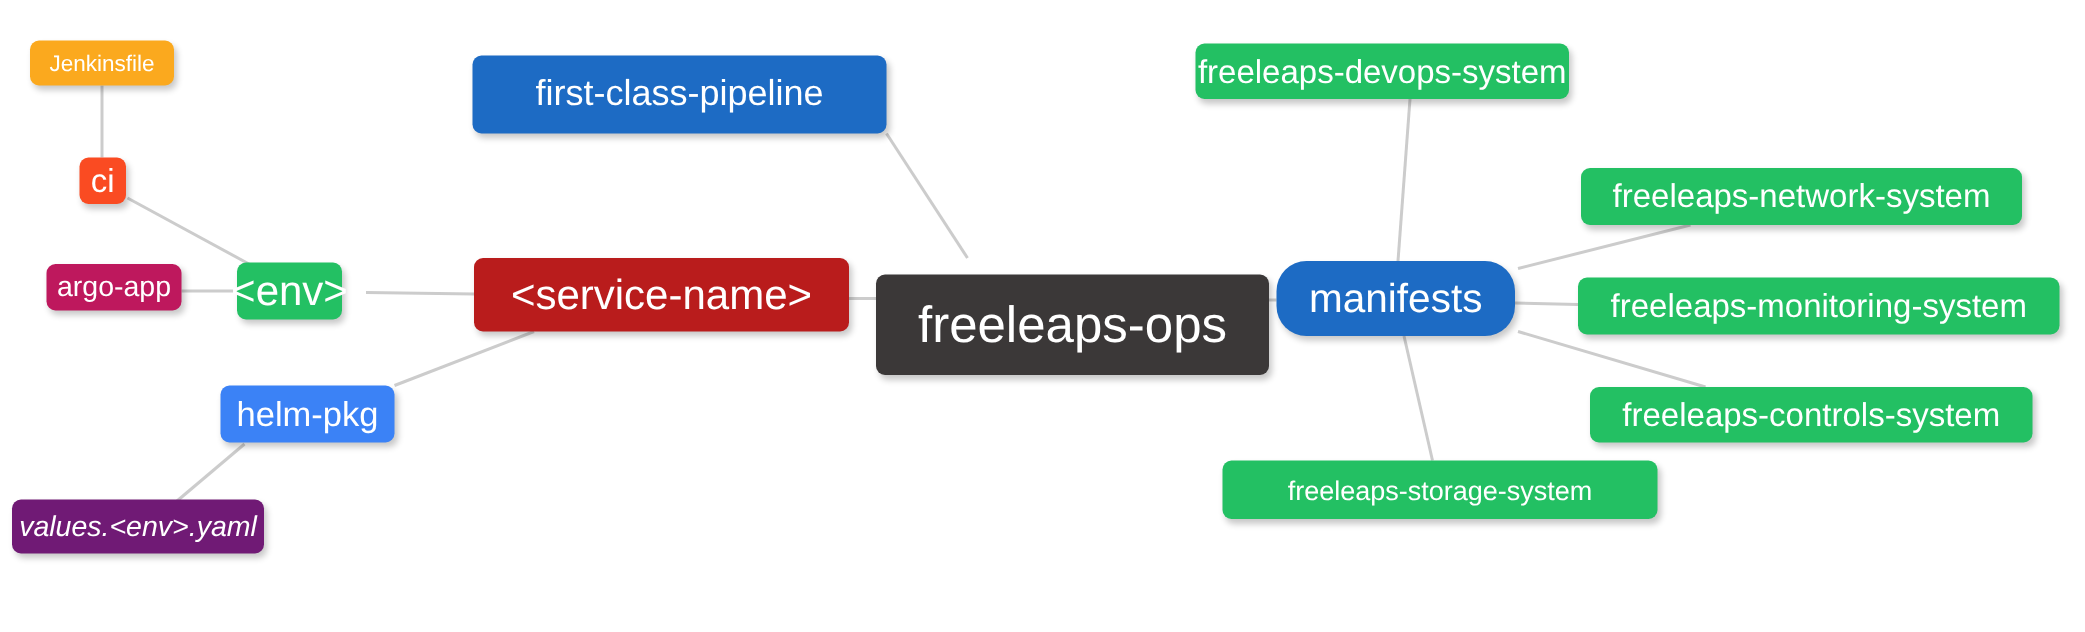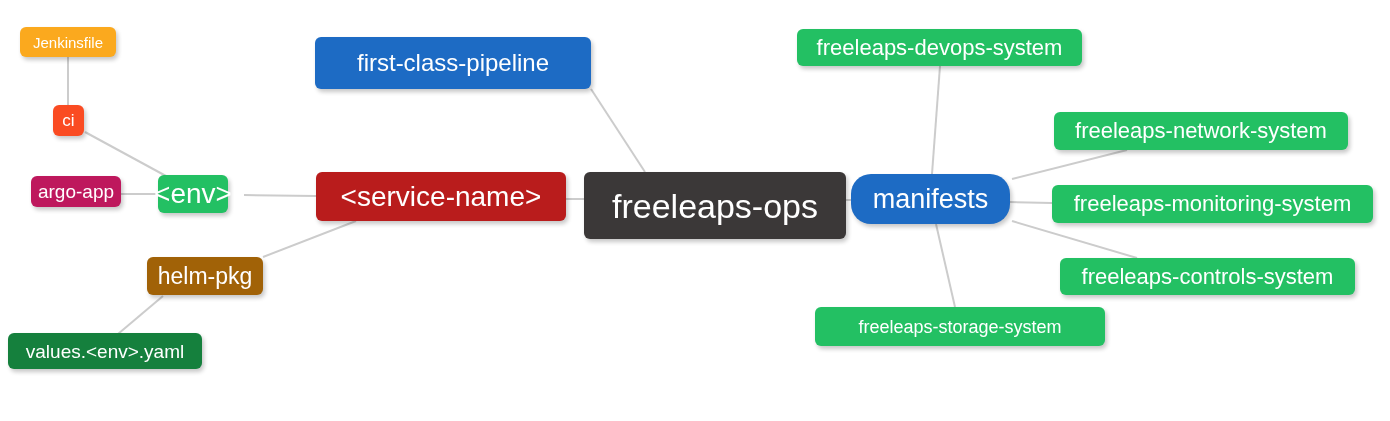--- a/index.html
+++ b/index.html
@@ -59,39 +59,39 @@
     <line x1="846" y1="200" x2="851" y2="200" style="stroke: rgb(204, 204, 204);"></line>
     <line x1="932" y1="174" x2="940" y2="66" style="stroke: rgb(204, 204, 204);"></line>
     <line x1="1012" y1="179" x2="1127" y2="150" style="stroke: rgb(204, 204, 204);"></line>
     <line x1="1010" y1="202" x2="1052" y2="203" style="stroke: rgb(204, 204, 204);"></line>
     <line x1="1012" y1="221" x2="1137" y2="258" style="stroke: rgb(204, 204, 204);"></line>
     <line x1="936" y1="224" x2="955" y2="307" style="stroke: rgb(204, 204, 204);"></line>
   </svg>
 
   <div class="node" style="left: 20px; top: 27px; width: 96px; height: 30px; font-size: 15px; background-color: rgb(251, 169, 30);">Jenkinsfile</div>
 
-  <div class="node" style="left: 53px; top: 105px; width: 31px; height: 31px; font-size: 17px; background-color: rgb(250, 75, 34); text-align: center;">ci</div>
+  <div class="node" style="left: 53px; top: 105px; width: 31px; height: 31px; font-size: 22px; background-color: rgb(250, 75, 34); text-align: center;">ci</div>
 
   <div class="node" style="left: 31px; top: 176px; width: 90px; height: 31px; font-size: 19px; background-color: #be185d;">argo-app</div>
 
   <div class="node" style="left: 158px; top: 175px; width: 70px; height: 38px; font-size: 28px; background-color: rgb(35, 192, 99);">&lt;env&gt;</div>
 
-  <div class="node" style="left: 147px; top: 257px; width: 116px; height: 38px; font-size: 23px; background-color: #a16207;">helm-pkg</div>
+  <div class="node" style="left: 147px; top: 257px; width: 116px; height: 38px; font-size: 23px; background-color: #3b82f6;">helm-pkg</div>
 
-  <div class="node" style="left: 8px; top: 333px; width: 194px; height: 36px; font-size: 19px; background-color: #15803d;">values.&lt;env&gt;.yaml</div>
+  <div class="node" style="left: 8px; top: 333px; width: 168px; height: 36px; font-size: 19px; background-color: #701a75; font-style: italic;">values.&lt;env&gt;.yaml</div>
 
   <div class="node" style="left: 315px; top: 37px; width: 276px; height: 52px; font-size: 24px; background-color: rgb(29, 107, 196);">first-class-pipeline</div>
 
   <div class="node" style="left: 316px; top: 172px; width: 250px; height: 49px; font-size: 28px; background-color: #b91c1c;">&lt;service-name&gt;</div>
 
-  <div class="node" style="left: 584px; top: 172px; width: 262px; height: 67px; font-size: 34px; background-color: rgb(59, 56, 56);">freeleaps-ops</div>
+  <div class="node" style="left: 584px; top: 183px; width: 262px; height: 67px; font-size: 34px; background-color: rgb(59, 56, 56);">freeleaps-ops</div>
 
   <div class="node" style="left: 851px; top: 174px; width: 159px; height: 50px; font-size: 27px; background-color: rgb(29, 107, 196); border-radius: 20px;">manifests</div>
 
-  <div class="node" style="left: 797px; top: 29px; width: 285px; height: 37px; font-size: 22px; background-color: rgb(35, 192, 99);">freeleaps-devops-system</div>
+  <div class="node" style="left: 797px; top: 29px; width: 249px; height: 37px; font-size: 22px; background-color: rgb(35, 192, 99);">freeleaps-devops-system</div>
 
   <div class="node" style="left: 1054px; top: 112px; width: 294px; height: 38px; font-size: 22px; background-color: rgb(35, 192, 99);">freeleaps-network-system</div>
 
   <div class="node" style="left: 1052px; top: 185px; width: 321px; height: 38px; font-size: 22px; background-color: rgb(35, 192, 99);">freeleaps-monitoring-system</div>
 
   <div class="node" style="left: 1060px; top: 258px; width: 295px; height: 37px; font-size: 22px; background-color: rgb(35, 192, 99);">freeleaps-controls-system</div>
 
   <div class="node" style="left: 815px; top: 307px; width: 290px; height: 39px; font-size: 18px; background-color: rgb(35, 192, 99);">freeleaps-storage-system</div>
 
 </div>

